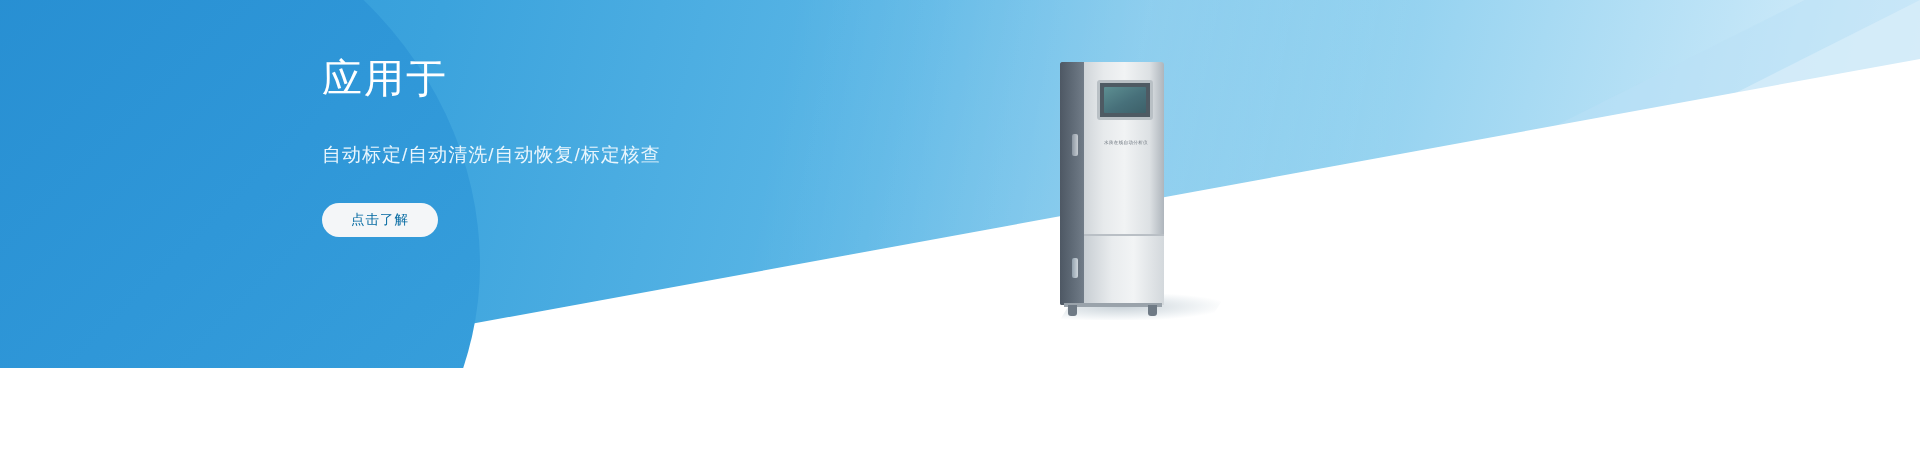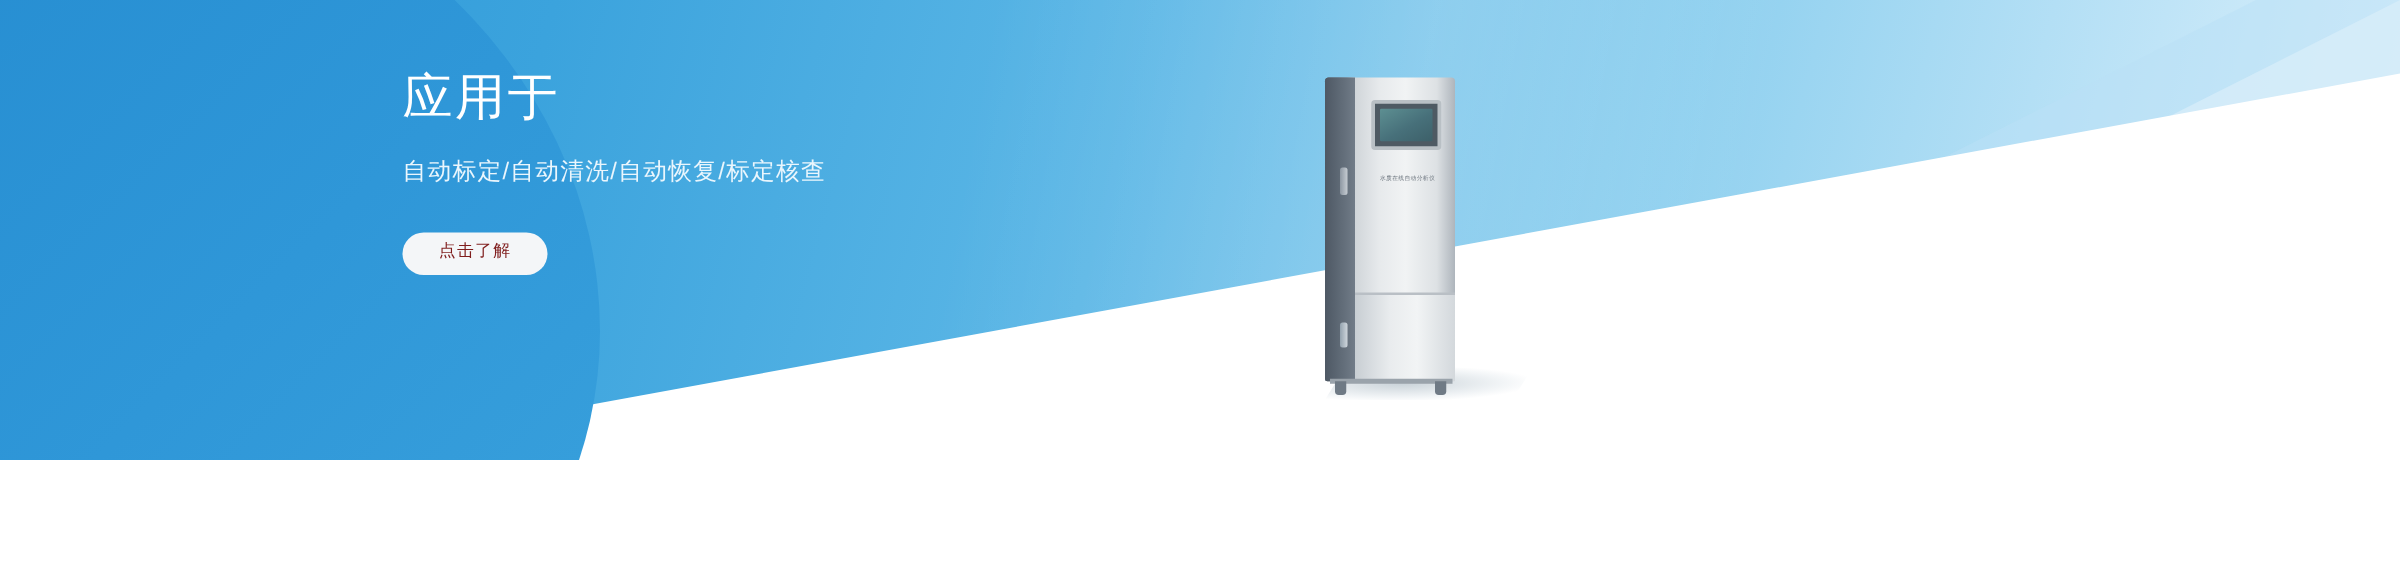--- a/index.html
+++ b/index.html
@@ -72,43 +72,43 @@
   }
   .headline {
     color: #ffffff;
     font-size: 40px;
     line-height: 52px;
     font-weight: 400;
     letter-spacing: 2px;
     white-space: nowrap;
   }
   .subtitle {
-    margin-top: 20px;
+    margin-top: 37px;
     color: #eaf6fd;
     font-size: 19px;
     line-height: 28px;
     letter-spacing: 1px;
     white-space: nowrap;
   }
   .cta {
     display: inline-block;
     margin-top: 34px;
     padding: 0;
     width: 116px;
     height: 34px;
     line-height: 34px;
     text-align: center;
     background: #f4f6f8;
-    color: #7f1d1d;
+    color: #0369a1;
     font-size: 13.5px;
     letter-spacing: 1px;
     border: none;
     border-radius: 17px;
     cursor: pointer;
-    font-family: Liberation Mono, monospace;
+    font-family: Liberation Serif, serif;
   }
 
   
   .device {
     position: absolute;
     left: 1060px;
     top: 62px;
     width: 120px;
     height: 255px;
   }

